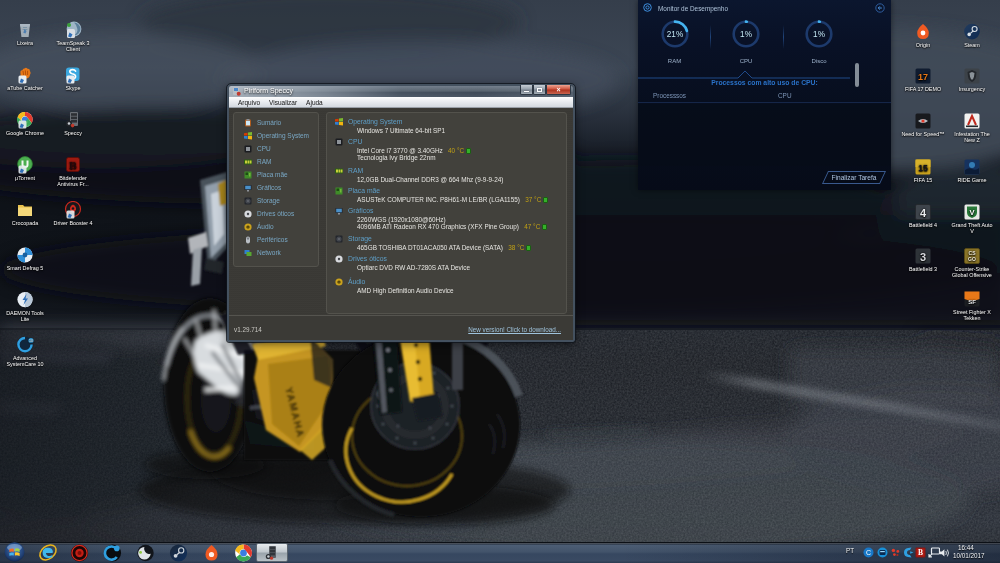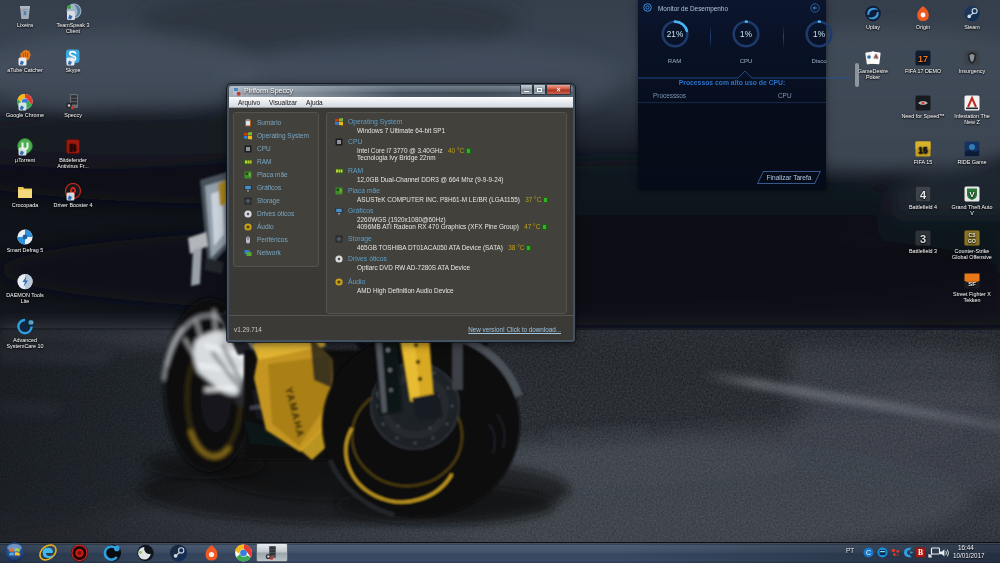--- a/index.html
+++ b/index.html
@@ -2,21 +2,21 @@
 <html><head>
 <meta charset="utf-8">
 <style>
   * { margin:0; padding:0; box-sizing:border-box; }
   html,body { width:1000px; height:563px; overflow:hidden; background:#1a1e26; }
   body { font-family:"Liberation Sans", sans-serif; }
   #desk { position:absolute; left:0; top:0; width:1000px; height:563px; overflow:hidden; }
   #wall { position:absolute; left:0; top:0; width:1000px; height:563px; }
   .dicon { position:absolute; width:66px; text-align:center; color:#fff; font-size:5.4px;
            text-shadow:0 1px 1.5px #000, 0 0 2px #000; line-height:6.4px; }
-  .dicon .ig { display:block; margin:0 auto 1px auto; width:18px; height:18px; position:relative; }
+  .dicon .ig { display:block; margin:18px auto 1px auto; width:18px; height:18px; position:relative; }
   .dicon svg { display:block; }
 
   
   #speccy { position:absolute; left:227px; top:84px; width:348px; height:258px;
     background:#3b3a36; border:2px solid rgba(70,84,100,0.9); outline:1px solid rgba(15,20,28,0.8);
     border-radius:4px 4px 2px 2px; box-shadow:0 2px 10px rgba(0,0,0,0.55); }
   .sp-title { position:absolute; left:0; top:0; right:0; height:11px;
     background:linear-gradient(90deg,rgba(200,209,218,0.75) 0%,rgba(165,176,188,0.55) 28%,rgba(100,114,130,0.2) 50%,rgba(70,82,96,0.05) 72%,rgba(130,142,156,0.3) 100%),
                linear-gradient(180deg,#77828f 0%,#59646f 45%,#3e4957 60%,#4a5563 100%);
     border-radius:2px 2px 0 0; }
@@ -52,21 +52,21 @@
         white-space:nowrap; }
   .rh + .rl { margin-top:8.5px; }
   .tmp { color:#c0a014; }
   .ti { display:inline-block; width:5px; height:6px; background:#35b02a; border:1px solid #1a5f12;
         border-radius:1px; vertical-align:-1px; }
   .sp-status { position:absolute; left:0; right:0; bottom:0; height:23px; }
   .sp-ver { position:absolute; left:5px; top:9px; color:#c8c7c2; font-size:6.3px; }
   .sp-new { position:absolute; right:12px; top:9px; color:#9fc3dc; font-size:6.3px; text-decoration:underline; }
 
   
-  #perf { position:absolute; left:638px; top:0; width:188px; height:190px;
+  #perf { position:absolute; left:638px; top:0; width:253px; height:190px;
     background:linear-gradient(180deg,#0b162e 0%,#091126 22%,#070e1e 55%,#060b18 100%);
     box-shadow:0 0 6px rgba(0,0,0,0.5); }
   .pf-head { position:absolute; left:0; top:3px; right:0; height:12px; }
   .pf-head > span { position:absolute; left:20px; top:1.5px; font-size:6.4px; color:#aec2d8; }
   .gauge { position:absolute; top:17px; width:34px; text-align:center; }
   .glabel { margin-top:3px; font-size:6px; color:#9cb0c8; }
   .psep { position:absolute; top:25px; width:1px; height:24px; opacity:0.7;
     background:linear-gradient(180deg,rgba(40,90,160,0),#2a5a9e,rgba(40,90,160,0)); }
   .ptitle { position:absolute; left:0; top:79px; width:100%; text-align:center; font-size:6.8px;
     font-weight:bold; color:#2a72c8; }

